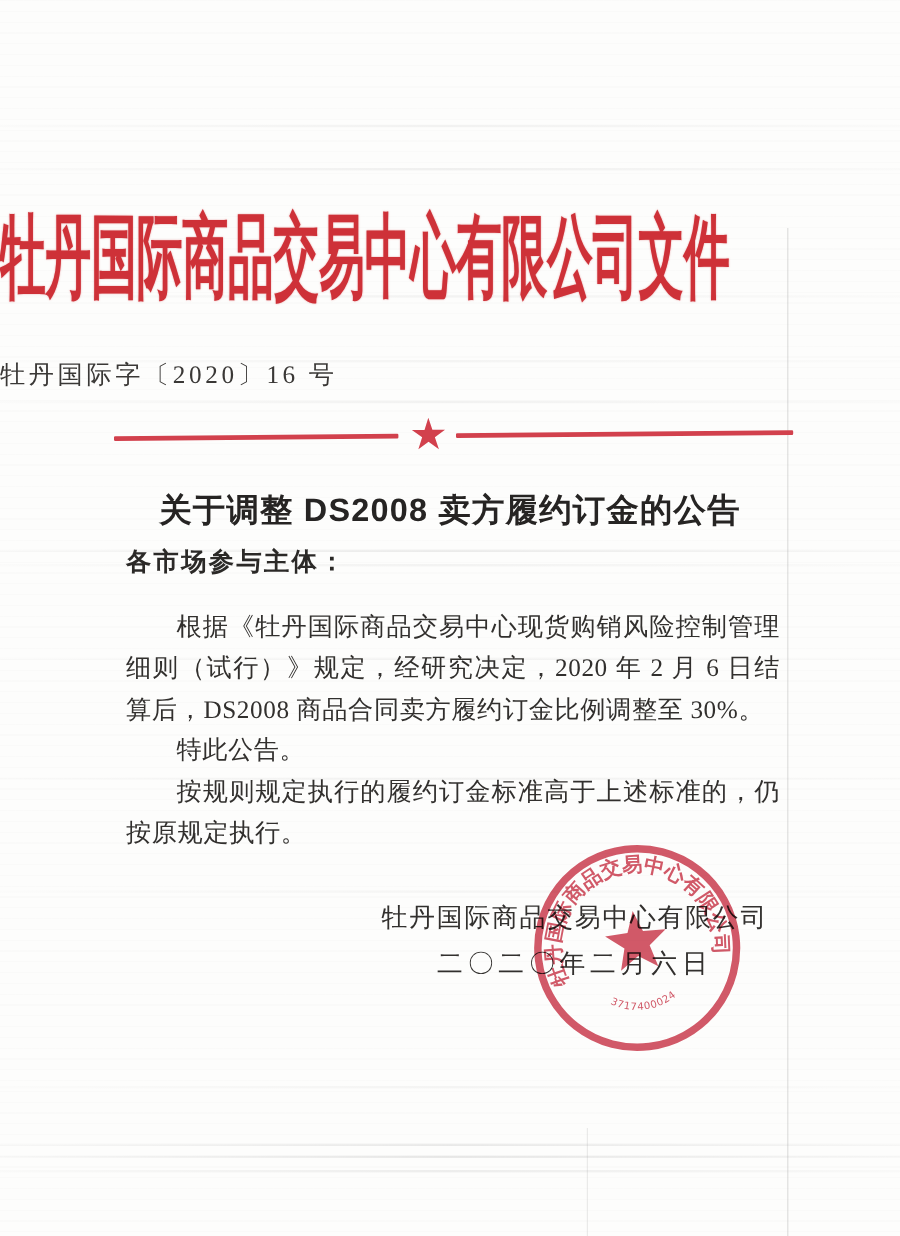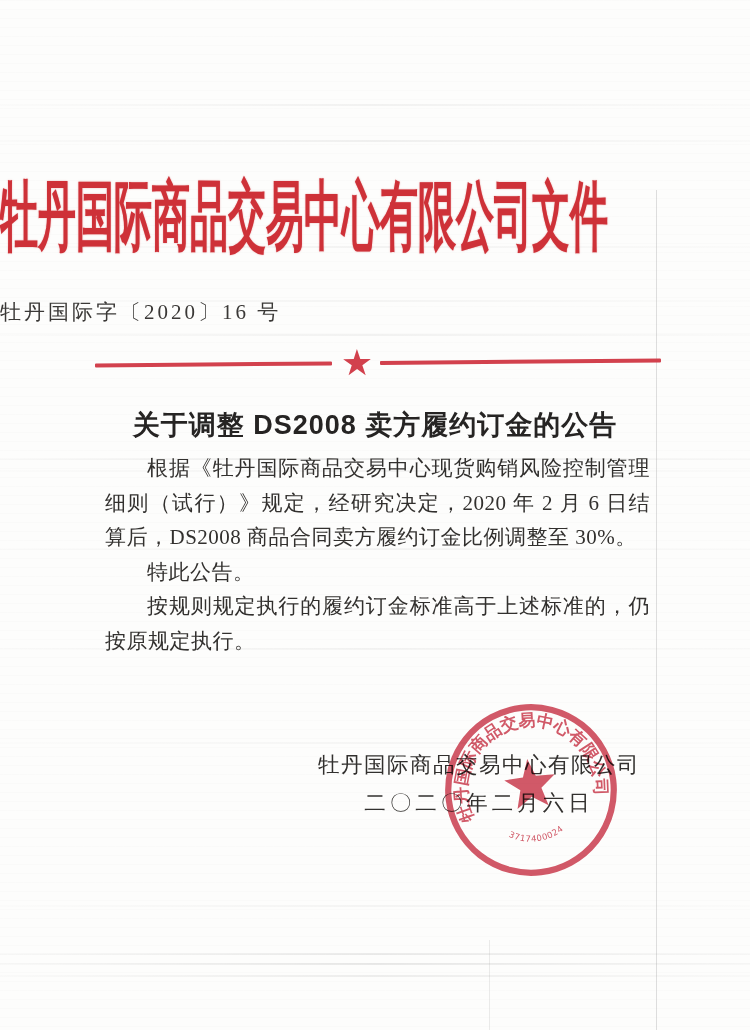--- a/index.html
+++ b/index.html
@@ -112,20 +112,21 @@
 
   <div class="divider">
     <div class="rule left"></div>
     <div class="star">★</div>
     <div class="rule right"></div>
   </div>
 
   <div class="doc-title">关于调整 DS2008 卖方履约订金的公告</div>
 
   <div class="content">
+    <div class="salutation">各市场参与主体：</div>
     <p>根据《牡丹国际商品交易中心现货购销风险控制管理细则（试行）》规定，经研究决定，2020 年 2 月 6 日结算后，DS2008 商品合同卖方履约订金比例调整至 30%。</p>
     <p>特此公告。</p>
     <p>按规则规定执行的履约订金标准高于上述标准的，仍按原规定执行。</p>
   </div>
 
   <div class="signature-block">
     <div class="sig-name">牡丹国际商品交易中心有限公司</div>
     <div class="sig-date">二〇二〇年二月六日</div>
   </div>
 

